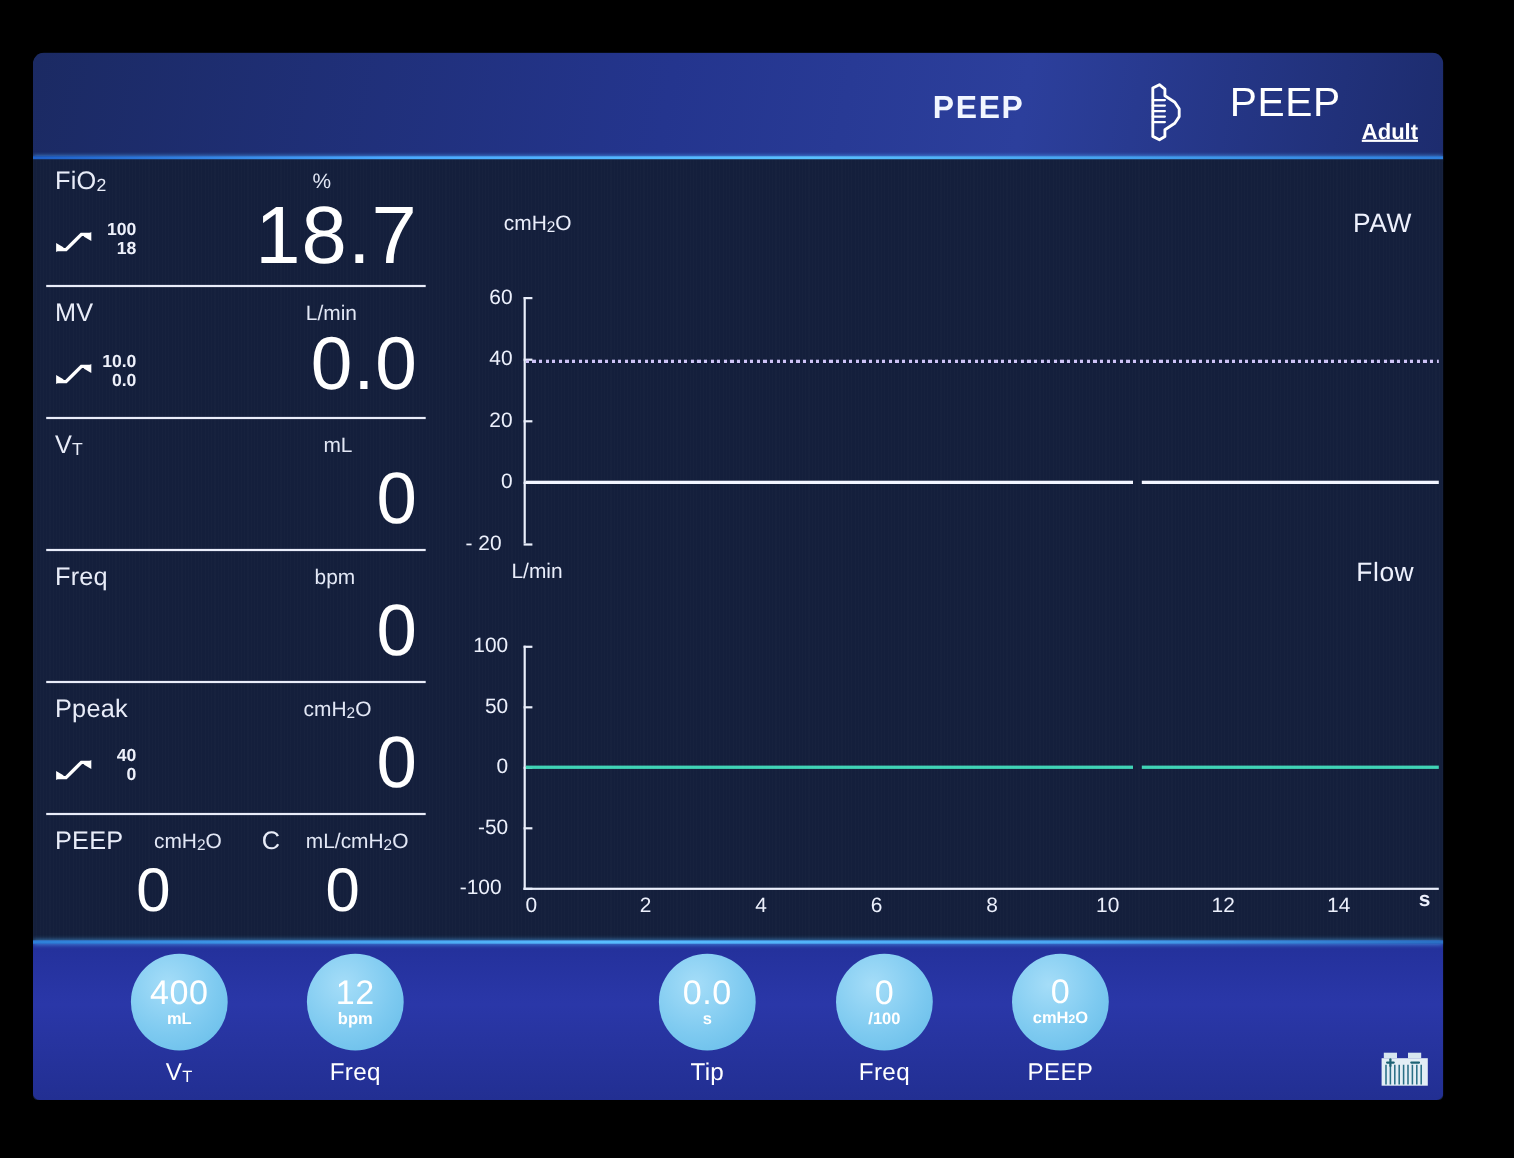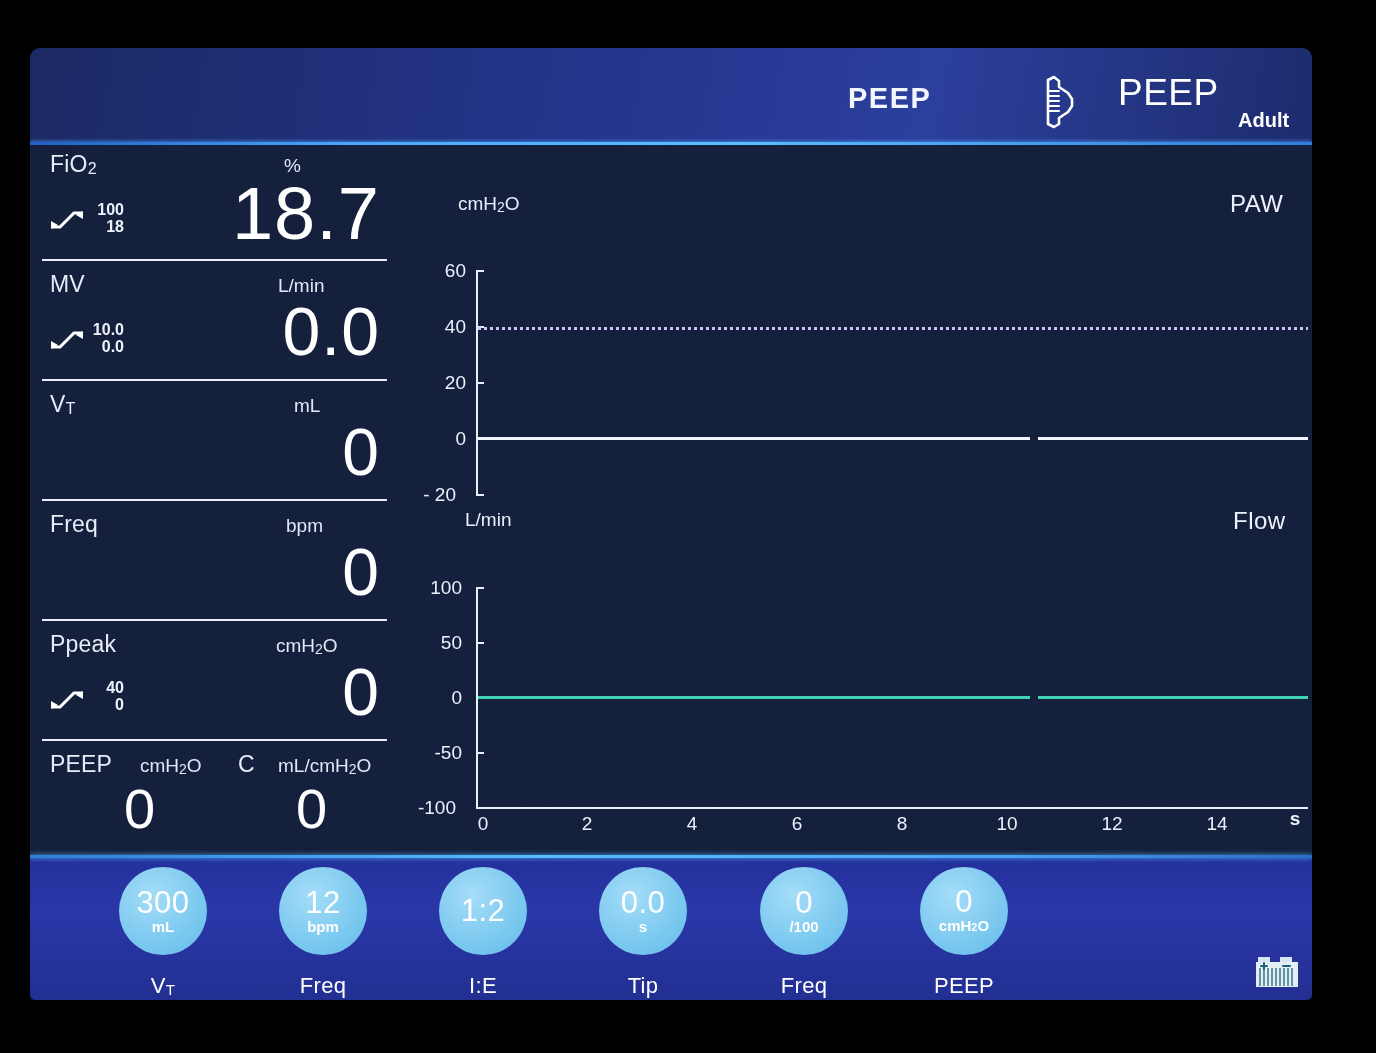--- a/index.html
+++ b/index.html
@@ -96,20 +96,21 @@
     font-weight: 400;
     letter-spacing: 0.5px;
   }
   #patient-type-label {
     position: absolute;
     left: 1208px;
     top: 61px;
     color: #ffffff;
     font-size: 20px;
     font-weight: 600;
+    text-decoration: underline;
   }
 
   
   #main-area {
     position: absolute;
     left: 0;
     top: 97px;
     width: 1282px;
     height: 710px;
     background: #141f3c;
@@ -286,21 +287,21 @@
     letter-spacing: 0.5px;
   }
   .setting-subunit {
     color: #ffffff;
     font-size: 15px;
     font-weight: 600;
     line-height: 16px;
     margin-top: 1px;
   }
   .setting-label {
-    margin-top: 18px;
+    margin-top: 7px;
     color: #ffffff;
     font-size: 22px;
     letter-spacing: 0.3px;
   }
   .setting-label .sub {
     font-size: 15px;
     vertical-align: -2px;
   }
 
   #battery-icon {
@@ -481,40 +482,34 @@
           <div class="x-tick-label" style="left:885px;top:663px;font-weight:600;">s</div>
         </div>
       </div>
     </div>
 
     <div id="settings-bar">
       <div id="settings-topline"></div>
 
       <div class="setting-item" style="left:58px;">
         <div class="setting-bubble">
-          <div class="setting-value">300</div>
+          <div class="setting-value">400</div>
           <div class="setting-subunit">mL</div>
         </div>
         <div class="setting-label"><span>V</span><span class="sub">T</span></div>
       </div>
 
       <div class="setting-item" style="left:218px;">
         <div class="setting-bubble">
           <div class="setting-value">12</div>
           <div class="setting-subunit">bpm</div>
         </div>
         <div class="setting-label">Freq</div>
       </div>
 
-      <div class="setting-item" style="left:378px;">
-        <div class="setting-bubble">
-          <div class="setting-value">1:2</div>
-        </div>
-        <div class="setting-label">I:E</div>
-      </div>
 
       <div class="setting-item" style="left:538px;">
         <div class="setting-bubble">
           <div class="setting-value">0.0</div>
           <div class="setting-subunit">s</div>
         </div>
         <div class="setting-label">Tip</div>
       </div>
 
       <div class="setting-item" style="left:699px;">

